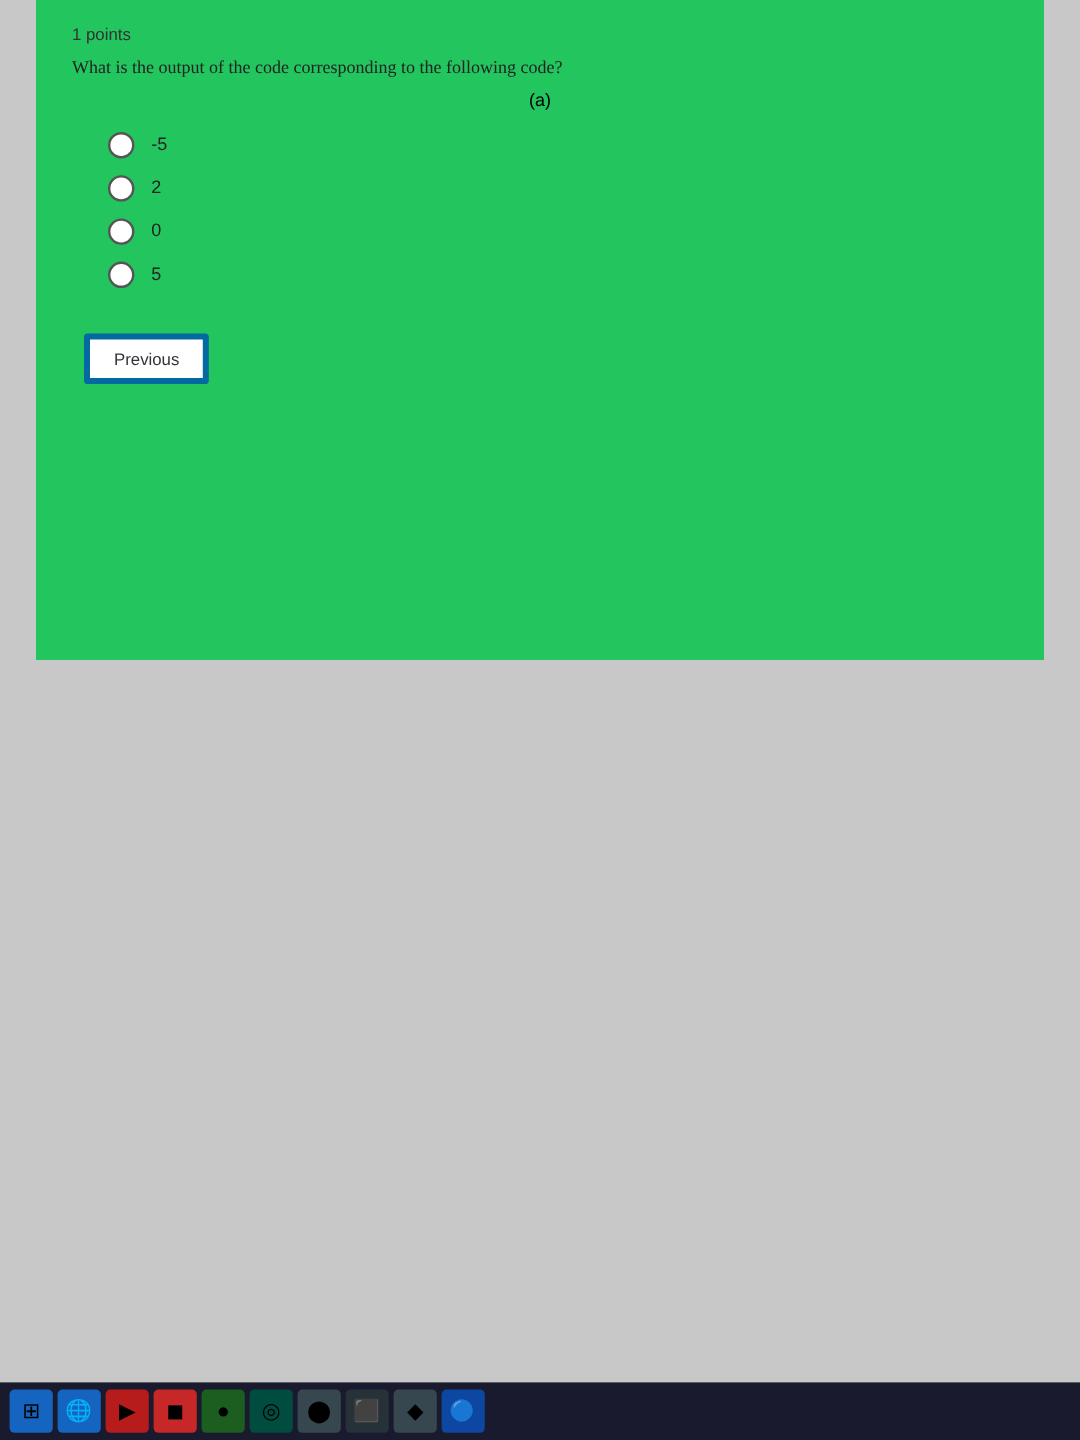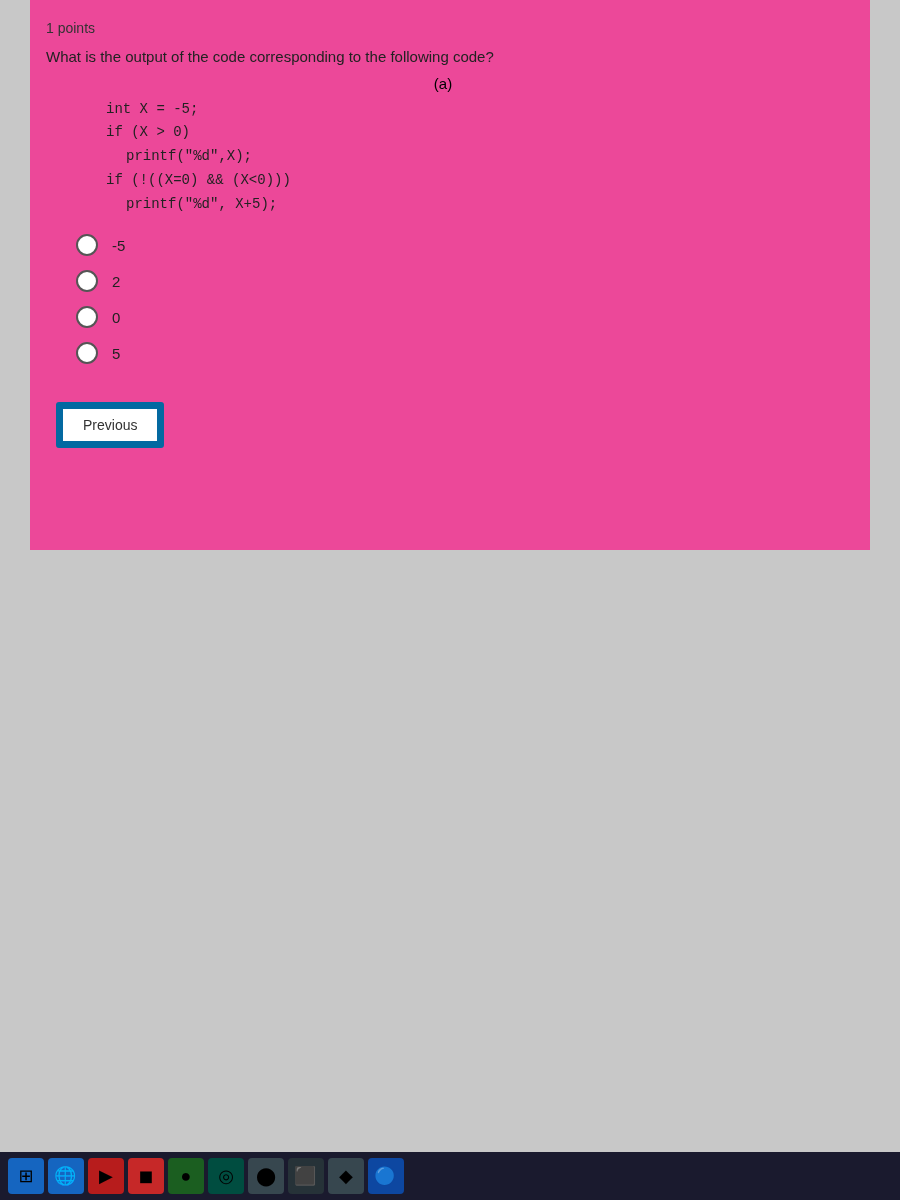--- a/index.html
+++ b/index.html
@@ -11,41 +11,42 @@
     body {
       width: 900px;
       height: 1200px;
       background-color: #c8c8c8;
       font-family: Arial, sans-serif;
       overflow: hidden;
       position: relative;
     }
 
     .main-content {
-      background-color: #ec4899;
+      background-color: #22c55e;
       margin: 0 30px;
-      padding: 20px 30px 30px 16px;
+      padding: 20px 30px 30px 30px;
       position: absolute;
       top: 0;
       left: 0;
       right: 0;
       min-height: 550px;
     }
 
     .points-label {
       font-size: 14px;
       color: #333;
       margin-bottom: 10px;
     }
 
     .question-text {
       font-size: 15px;
       color: #222;
       margin-bottom: 6px;
       line-height: 1.5;
+      font-family: Liberation Serif, serif;
     }
 
     .code-block {
       margin: 6px 0 6px 60px;
       font-family: 'Courier New', Courier, monospace;
       font-size: 14px;
       color: #222;
       line-height: 1.7;
     }
 
@@ -79,21 +80,21 @@
     .option-label {
       font-size: 15px;
       color: #222;
     }
 
     .prev-button {
       margin-top: 24px;
       margin-left: 10px;
       padding: 8px 20px;
       background: white;
-      border: 7px solid #0369a1;
+      border: 5px solid #0369a1;
       border-radius: 3px;
       font-size: 14px;
       color: #333;
       cursor: pointer;
     }
 
     .taskbar {
       position: absolute;
       bottom: 0;
       left: 0;
@@ -130,27 +131,20 @@
 <div class="main-content">
 
   <div class="points-label">1 points</div>
 
   <div class="question-text">
     <span>What is the output of the code corresponding to the following code?</span>
   </div>
 
   <div class="part-a">(a)</div>
 
-  <div class="code-block">
-    <div>int X = -5;</div>
-    <div>if (X &gt; 0)</div>
-    <div class="indent-1">printf("%d",X);</div>
-    <div>if (!((X=0) &amp;&amp; (X&lt;0)))</div>
-    <div class="indent-1">printf("%d", X+5);</div>
-  </div>
 
   <div class="options-container">
 
     <div class="option-row">
       <div class="radio-circle"></div>
       <span class="option-label">-5</span>
     </div>
 
     <div class="option-row">
       <div class="radio-circle"></div>

